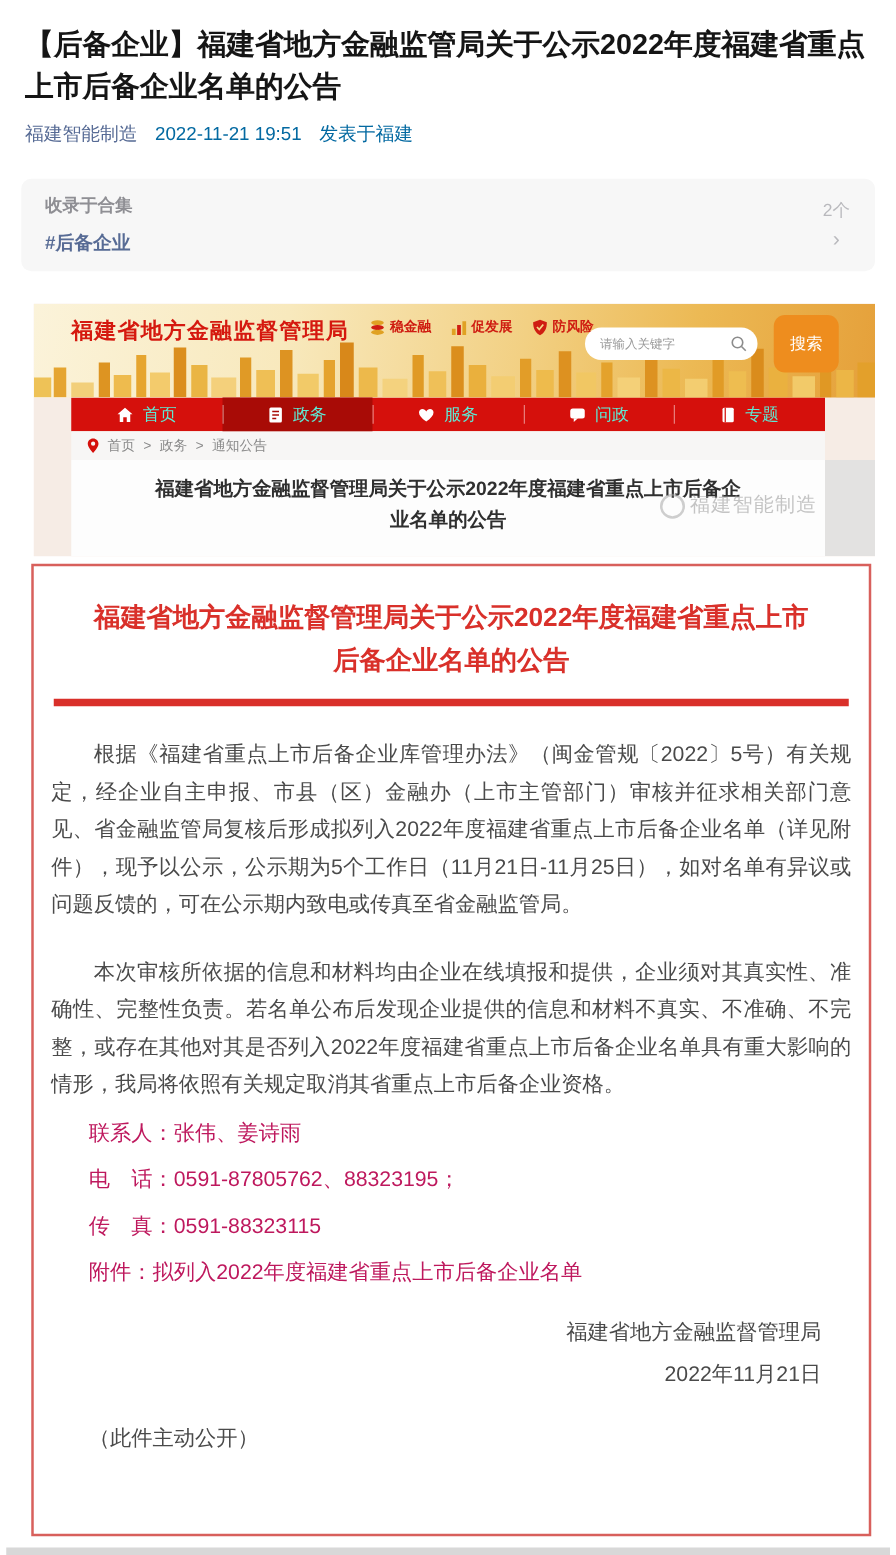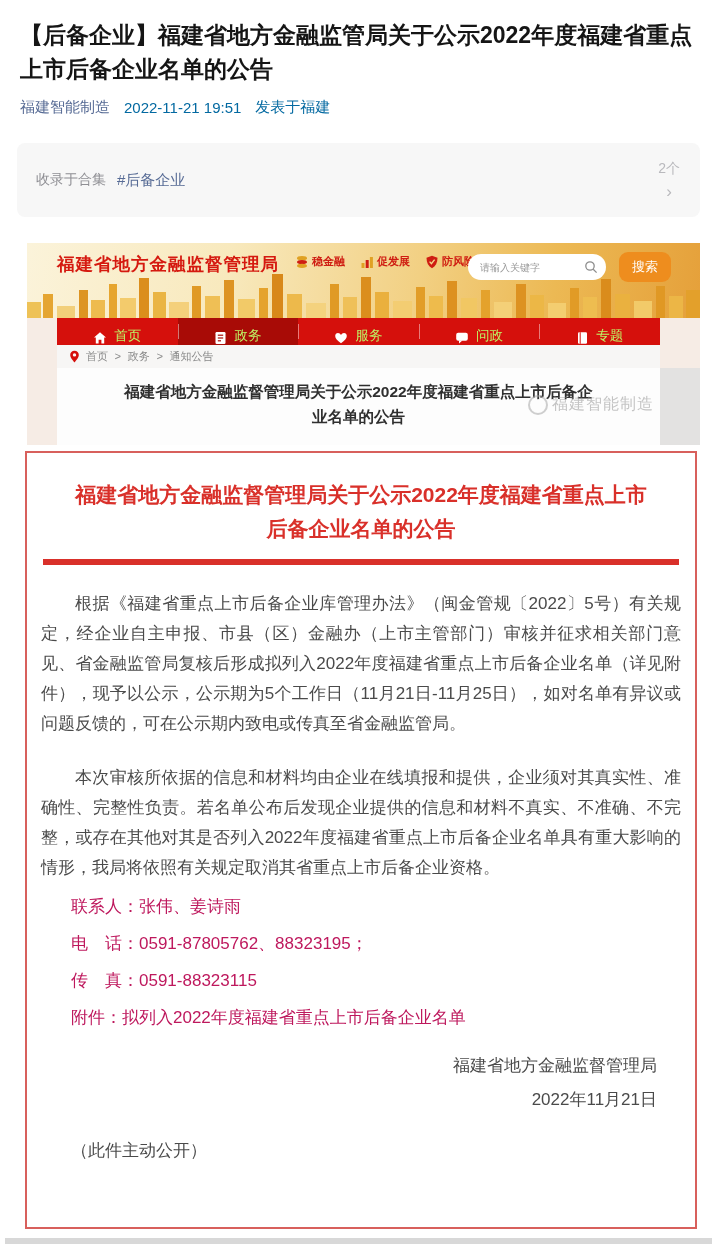--- a/index.html
+++ b/index.html
@@ -11,21 +11,21 @@
     color:#151515; line-height:34px; }
   .byline { display:flex; align-items:center; gap:14px; margin:12px 20px 0 20px;
     font-size:15px; }
   .byline .author { color:#576b95; }
   .byline .meta { color:#0369a1; }
 
   
   .collection-card { margin:26px 17px 0 17px; background:#f7f7f7; border-radius:8px;
     height:74px; padding:13px 20px 13px 19px; display:flex; justify-content:space-between;
     align-items:center; }
-  .collection-left { display:flex; flex-direction:row; gap:11px; }
+  .collection-left { display:flex; flex-direction:column; gap:11px;font-weight:bold; }
   .collection-label { color:#8f8f94; font-size:14px; }
   .collection-tag { color:#576b95; font-size:15px; }
   .collection-right { color:#b9b9bd; font-size:14px; display:flex; align-items:center; gap:5px;flex-direction:column; }
   .collection-right .chev { font-size:17px; line-height:1; }
 
   
   .shot { position:relative; margin:26px 0 0 27px; width:673px; height:202px;
     background:#f6ece5; overflow:hidden; }
   .shot-banner { position:relative; height:75px;
     background:linear-gradient(100deg,#fbf3da 0%,#f8e9bd 30%,#f2d083 58%,#ecb954 78%,#e5a03a 100%);
@@ -36,26 +36,26 @@
   .site-logo .l2 { font-size:17.5px; letter-spacing:5px; margin-top:5px; }
   .slogans { position:absolute; left:268px; top:11px; display:flex; gap:15px; }
   .slogan { display:flex; align-items:flex-end; gap:3px; color:#cf1d12; font-weight:bold;
     font-size:11px; }
   .search-wrap { position:absolute; left:441px; top:9px; display:flex; align-items:center; gap:13px; }
   .search-pill { width:138px; height:26px; background:#ffffff; border-radius:13px;
     display:flex; align-items:center; padding:0 8px 0 12px; }
   .search-pill input { border:none; outline:none; background:transparent; flex:1;
     font-size:10px; color:#666; width:90px; font-family:inherit; }
   .search-pill input::placeholder { color:#9a9a9a; }
-  .search-btn { width:52px; height:30px; background:#ee8d1e; border:none; border-radius:9px;
+  .search-btn { width:52px; height:46px; background:#ee8d1e; border:none; border-radius:9px;
     color:#fff; font-size:13px; cursor:pointer; font-family:inherit; }
 
   .site-nav { margin:0 40px 0 30px; height:27px; background:#d5100c; display:flex; }
-  .nav-item { flex:1; display:flex; align-items:flex-end; justify-content:center; gap:7px;
-    color:#bef264; font-size:13.5px; position:relative; cursor:pointer; }
+  .nav-item { flex:1; display:flex; align-items:center; justify-content:center; gap:7px;
+    color:#5eead4; font-size:13.5px; position:relative; cursor:pointer; }
   .nav-item + .nav-item::before { content:""; position:absolute; left:0; top:6px;
     height:15px; width:1px; background:rgba(255,255,255,.45); }
   .nav-item.active { background:#a80b06; }
 
   .crumb-row { margin:0 40px 0 30px; height:23px; background:#f7f6f5; display:flex;
     align-items:center; gap:6px; padding-left:12px; font-size:11px; color:#8a8a8a;font-family:Liberation Mono, monospace; }
 
   .shot-title-row { margin:0 0 0 30px; display:flex; height:77px; }
   .shot-title-block { width:603px; background:#fdfdfd; position:relative;
     display:flex; align-items:center; justify-content:center; }

